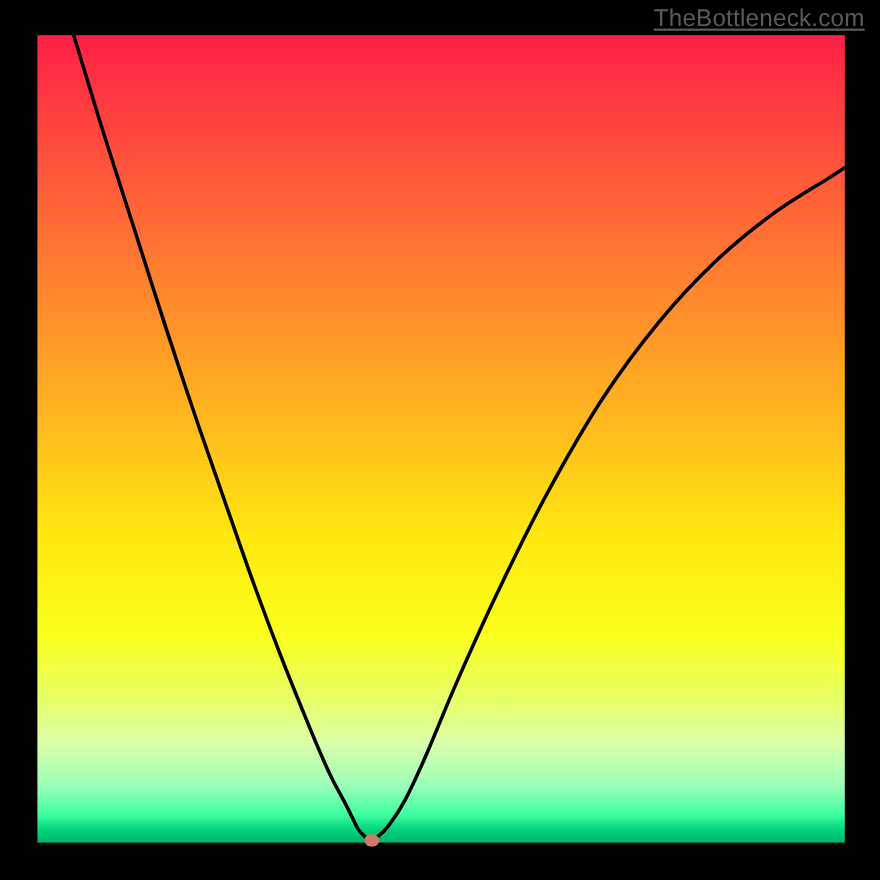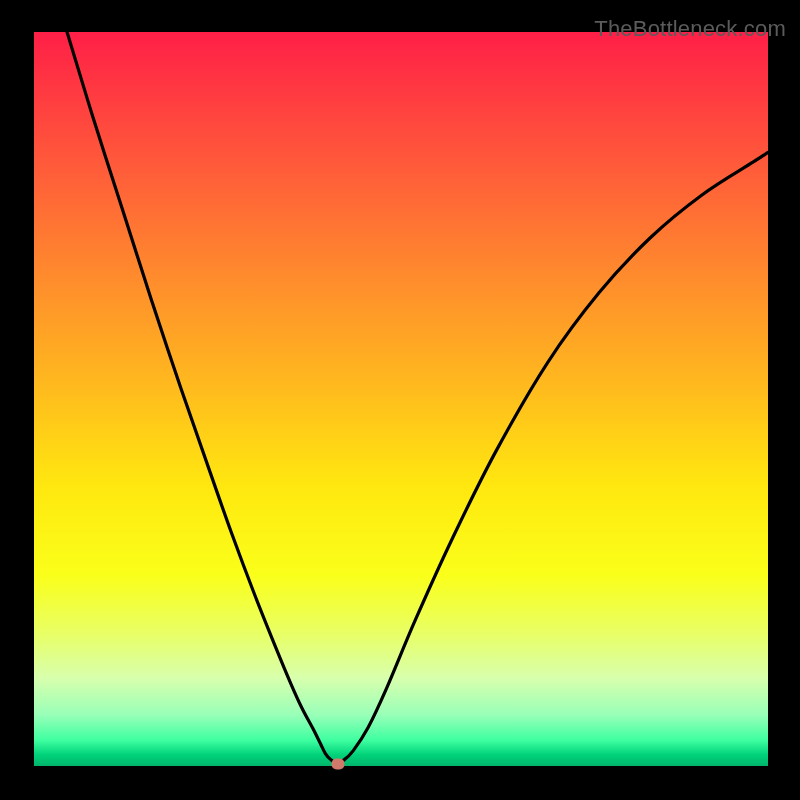--- a/index.html
+++ b/index.html
@@ -5,28 +5,29 @@
   * { margin: 0; padding: 0; box-sizing: border-box; }
   html, body { width: 800px; height: 800px; overflow: hidden; background: #000; }
   .container {
     position: relative;
     width: 800px;
     height: 800px;
     background: #000;
   }
   .watermark {
     position: absolute;
-    top: 16px;
+    top: 4px;
     right: 14px;
     font-family: Arial, Helvetica, sans-serif;
     font-size: 22px;
     font-weight: 500;
     color: #5b5b5b;
     letter-spacing: 0.2px;
     z-index: 5;
+    text-decoration: underline;
   }
   .plot-frame {
     position: absolute;
     left: 34px;
     top: 32px;
     width: 734px;
     height: 734px;
     background: linear-gradient(to bottom,
       #ff1f47 0%,
       #ff5a3a 18%,

